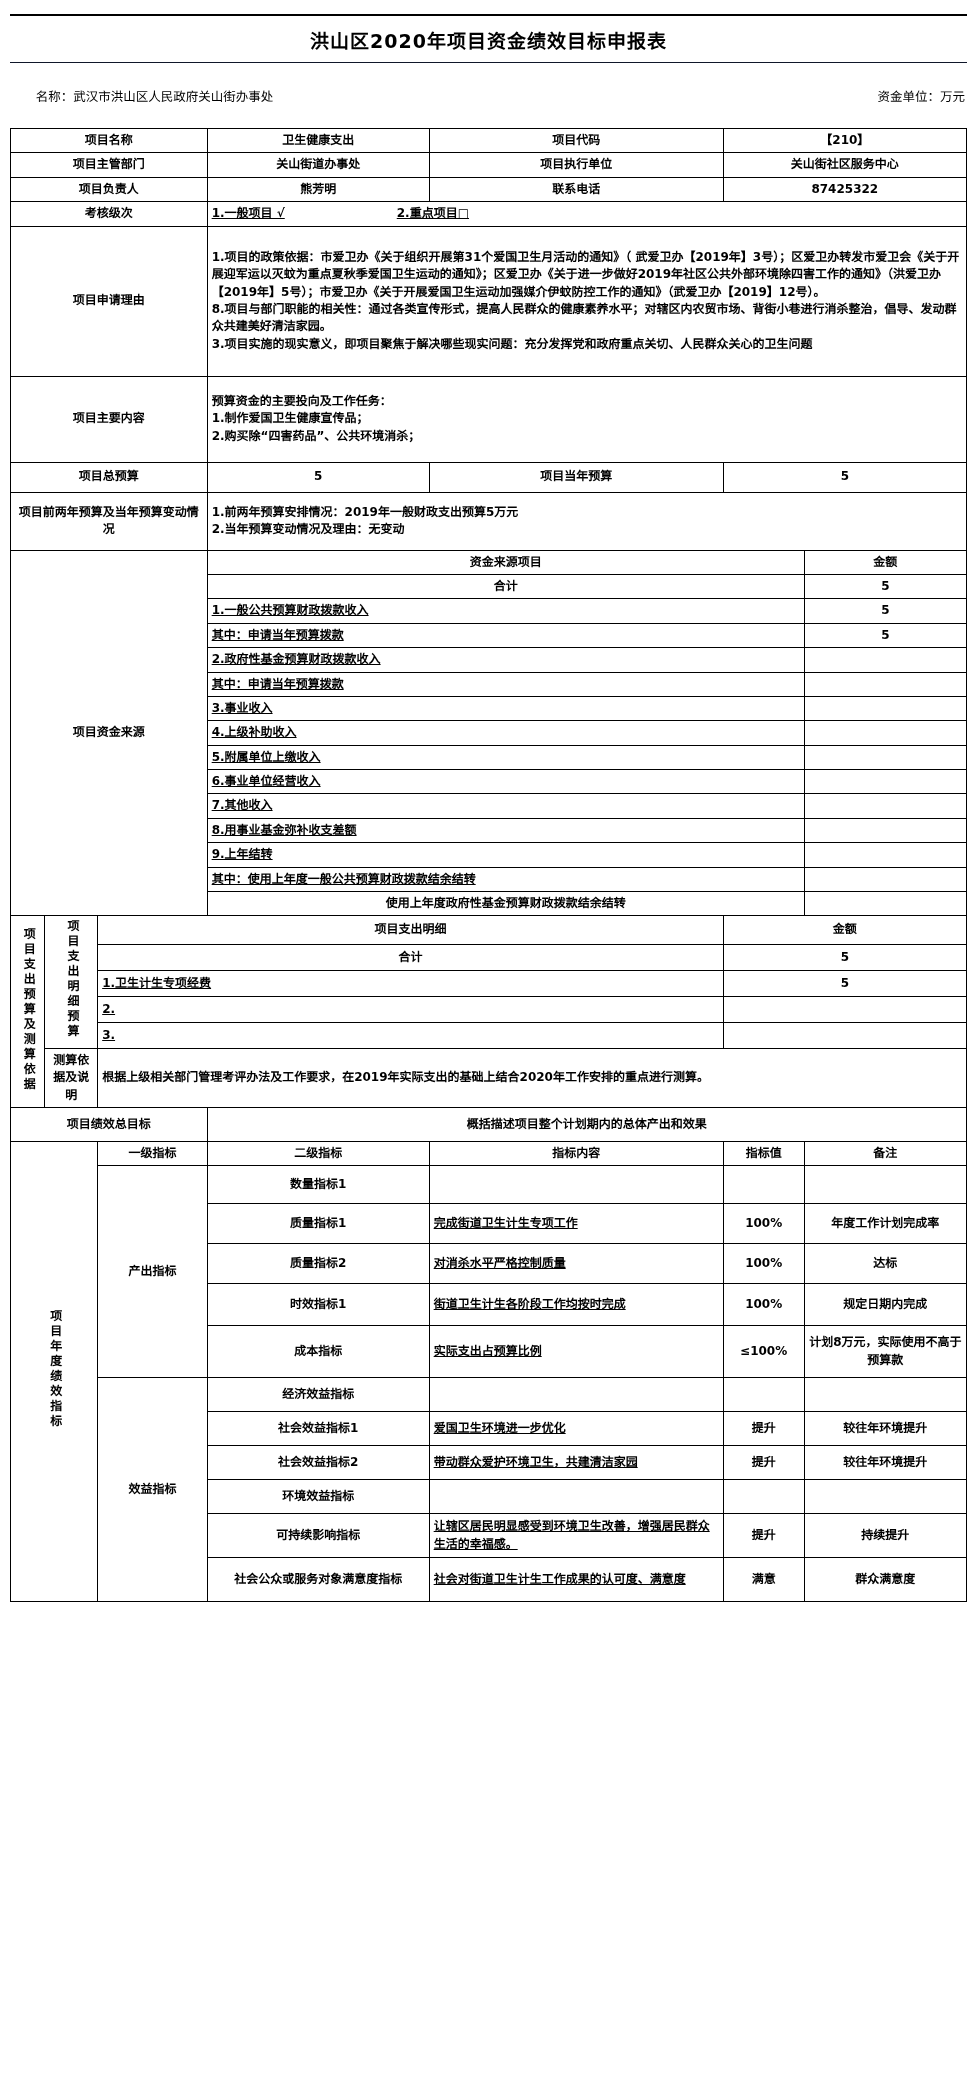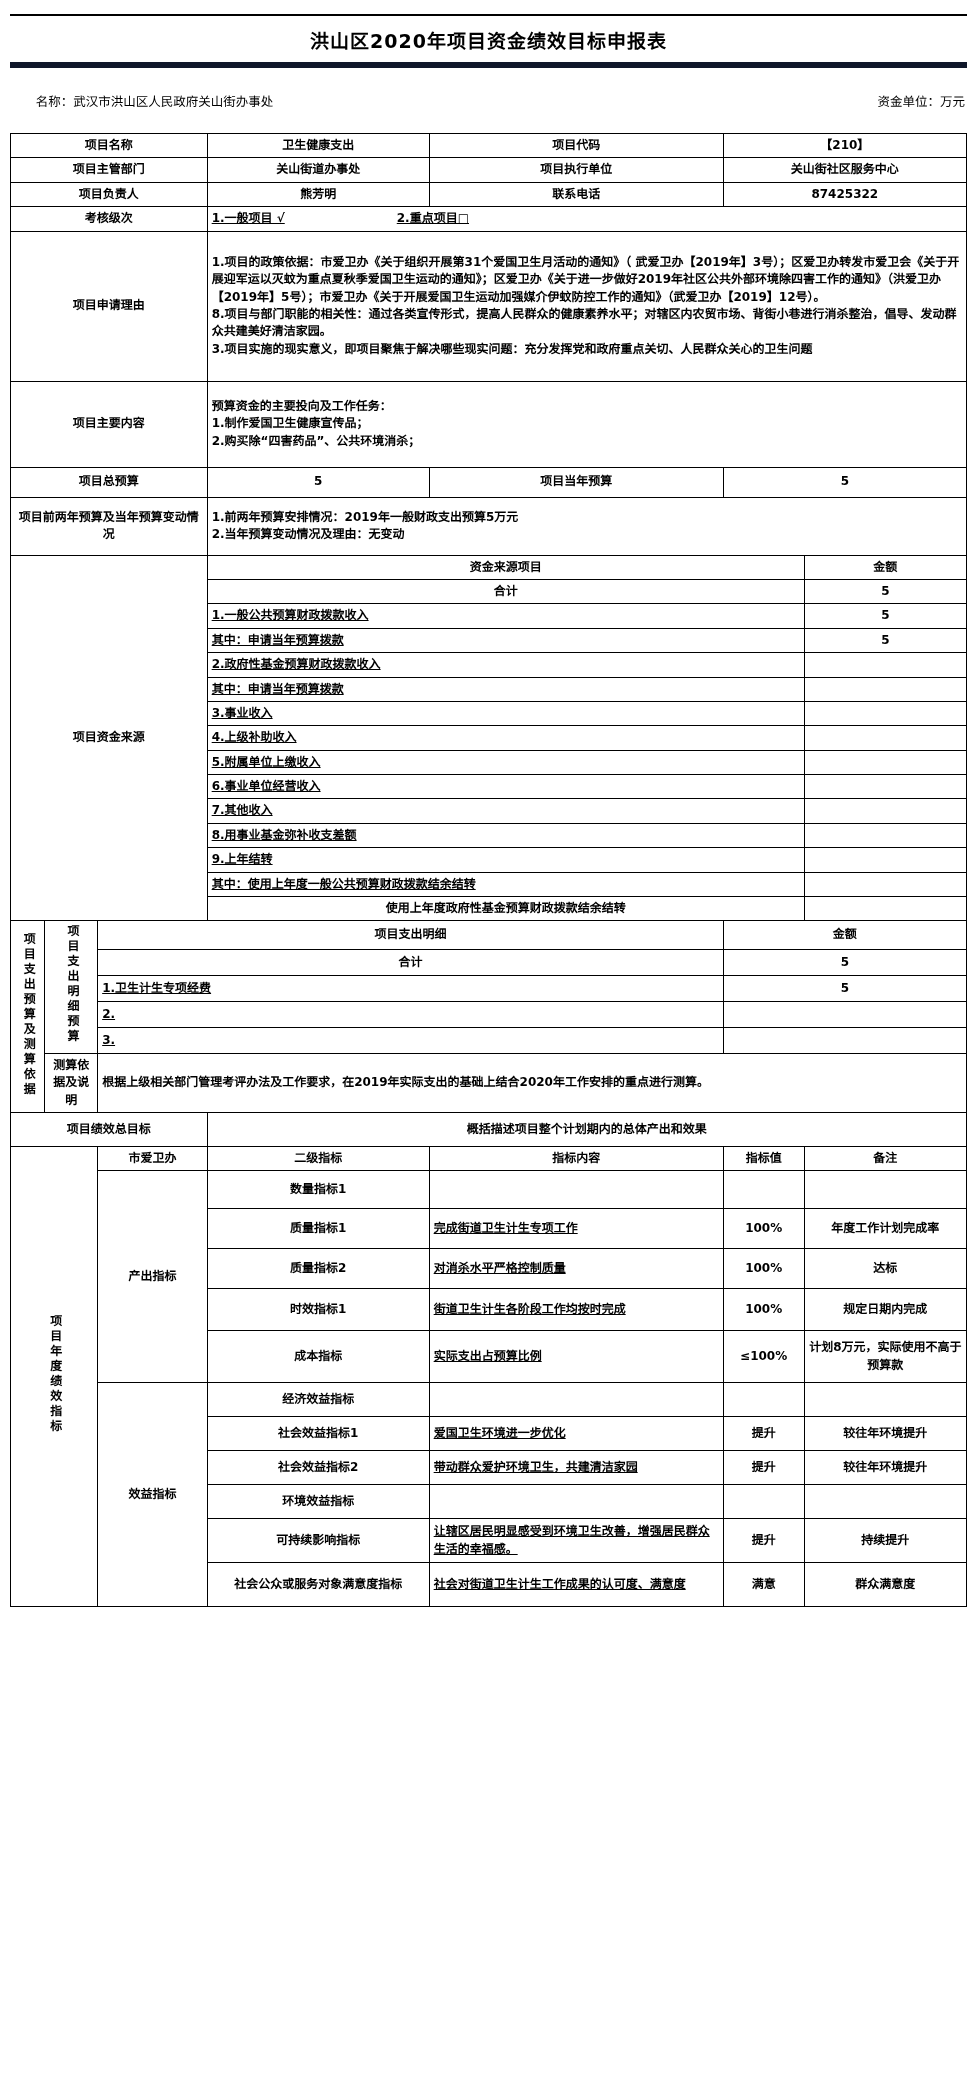--- a/index.html
+++ b/index.html
@@ -19,21 +19,21 @@
     margin: 0 auto;
     background: #ffffff;
     box-sizing: border-box;
     padding: 0 10px 12px 10px;
     position: relative;
   }
 
   
   .title-band {
     border-top: 2px solid #000;
-    border-bottom: 6px solid #0f172a;
+    border-bottom: 1px solid #0f172a;
     margin-top: 14px;
     text-align: center;
     padding: 10px 0 9px 0;
   }
   .doc-title {
     font-size: 19px;
     font-weight: bold;
     letter-spacing: 1px;
   }
 
@@ -301,21 +301,21 @@
         <td colspan="5" class="body-text">根据上级相关部门管理考评办法及工作要求，在2019年实际支出的基础上结合2020年工作安排的重点进行测算。</td>
       </tr>
 
       <tr style="height:34px">
         <td colspan="3" class="label">项目绩效总目标</td>
         <td colspan="4" class="ctr">概括描述项目整个计划期内的总体产出和效果</td>
       </tr>
 
       <tr>
         <td colspan="2" rowspan="12" class="vert"><span class="v">项目年度绩效指标</span></td>
-        <td class="ind-h">市爱卫办</td>
+        <td class="ind-h">一级指标</td>
         <td class="ind-h">二级指标</td>
         <td class="ind-h">指标内容</td>
         <td class="ind-h">指标值</td>
         <td class="ind-h">备注</td>
       </tr>
 
       <tr style="height:38px">
         <td rowspan="5" class="ind-h">产出指标</td>
         <td class="ind-h small-pad">数量指标1</td>
         <td class="lft small-pad"></td>

